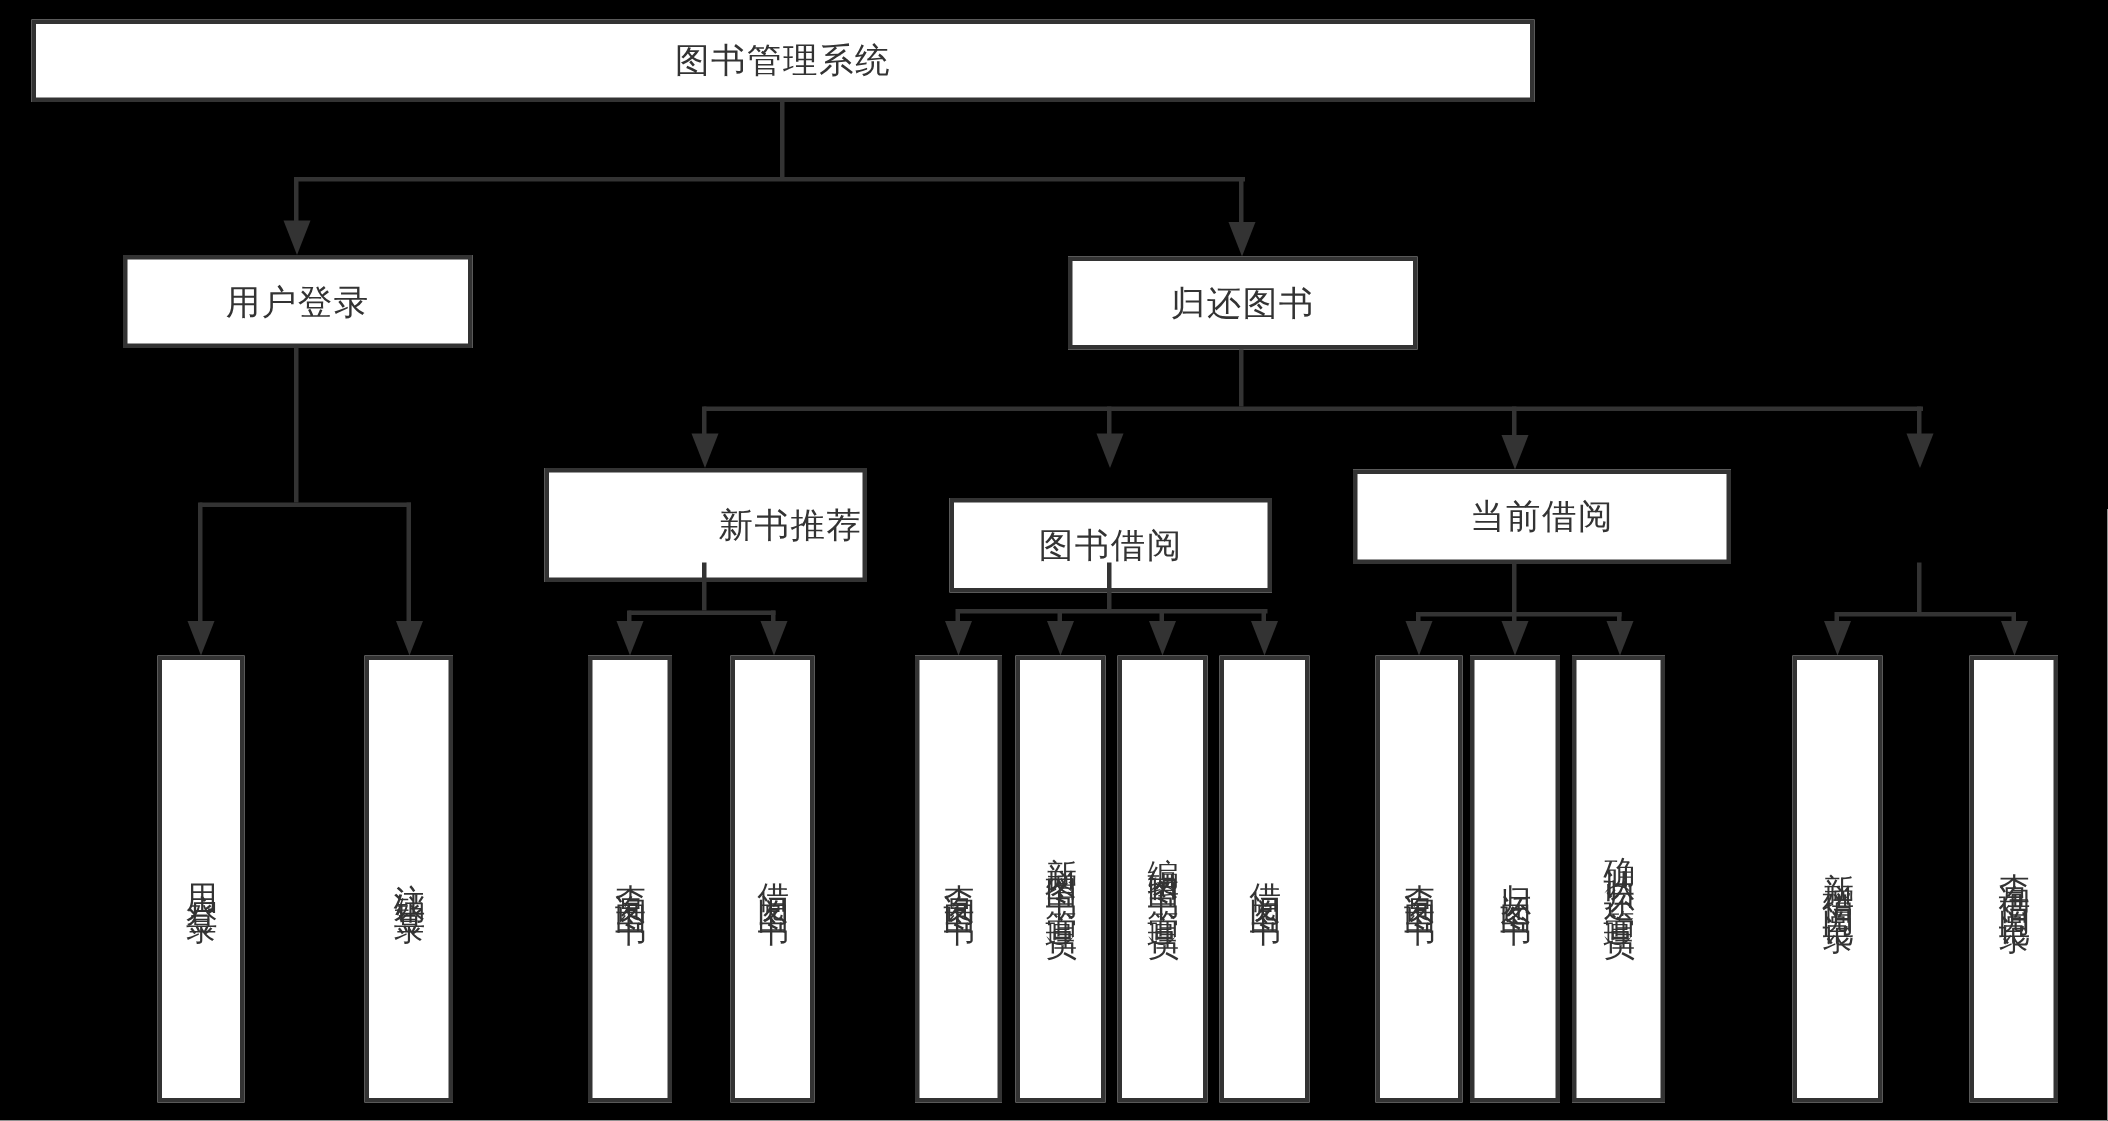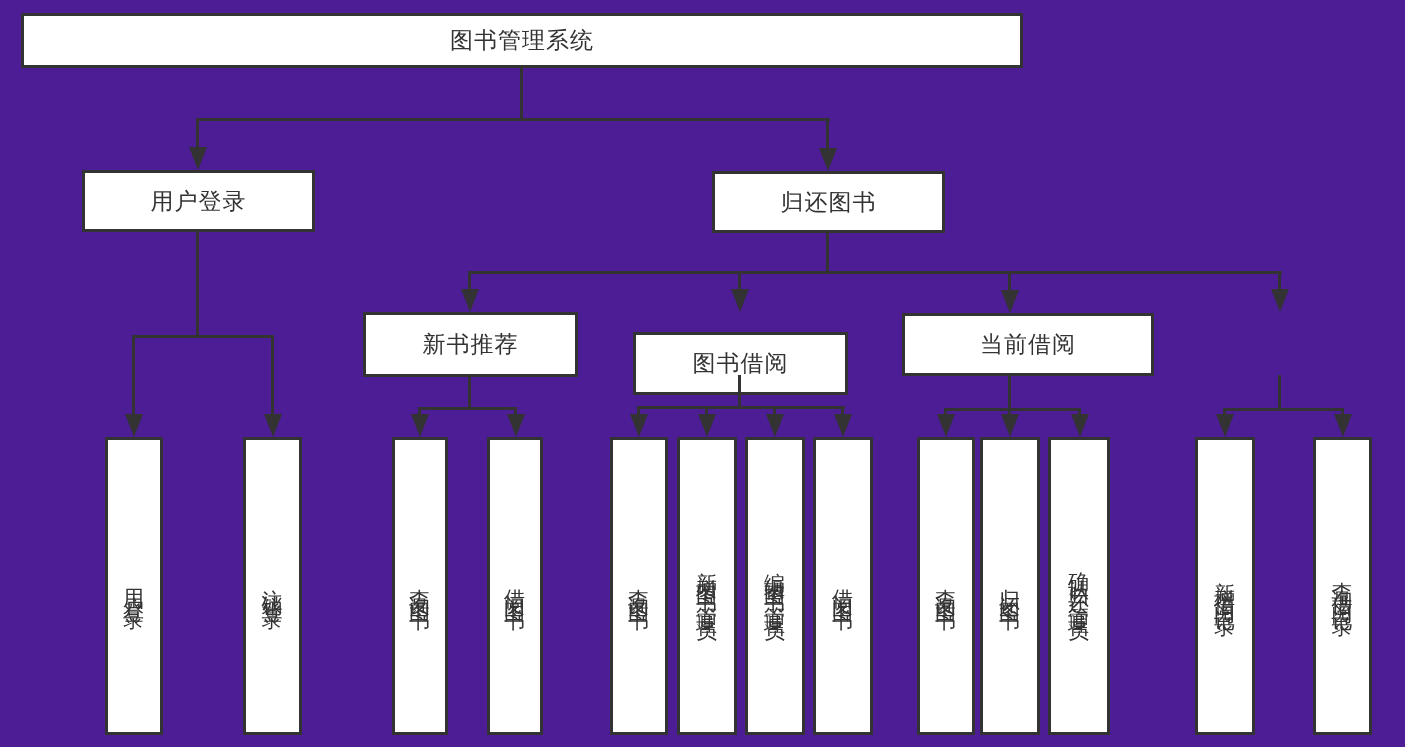--- a/index.html
+++ b/index.html
@@ -1,20 +1,20 @@
 <!DOCTYPE html>
 <html><head>
 <meta charset="utf-8">
 <style>
   html, body { margin: 0; padding: 0; background: #ffffff; }
   #canvas {
     position: relative;
     width: 1405px;
     height: 747px;
-    background: #4c1d95;
+    background: #000000;
     font-family: "Liberation Sans", sans-serif;
     overflow: hidden;
   }
   .node {
     position: absolute;
     box-sizing: border-box;
     border: 3px solid #333333;
     background: #ffffff;
     color: #333333;
     display: flex;
@@ -94,21 +94,21 @@
   <div class="hline" style="left:469px; top:271px; width:813px;"></div>
   <div class="vline" style="left:468px; top:271px; height:20px;"></div>
   <div class="arrow" style="left:461px; top:289px;"></div>
   <div class="vline" style="left:738px; top:271px; height:20px;"></div>
   <div class="arrow" style="left:731px; top:289px;"></div>
   <div class="vline" style="left:1008px; top:271px; height:20px;"></div>
   <div class="arrow" style="left:1001px; top:290px;"></div>
   <div class="vline" style="left:1278px; top:271px; height:20px;"></div>
   <div class="arrow" style="left:1271px; top:289px;"></div>
 
-  <div class="node" style="left:363px; top:312px; width:215px; height:65px;">
+  <div class="node" style="left:363px; top:312px; width:215px; height:76px;justify-content:flex-end;">
     <span>新书推荐</span>
   </div>
   <div class="node" style="left:633px; top:312px; width:215px; height:63px;margin-top:20px;">
     <span>图书借阅</span>
   </div>
   <div class="node" style="left:902px; top:313px; width:252px; height:63px;align-items:center;">
     <span>当前借阅</span>
   </div>
 
   <div class="vline" style="left:468px; top:375px; height:32px;"></div>

